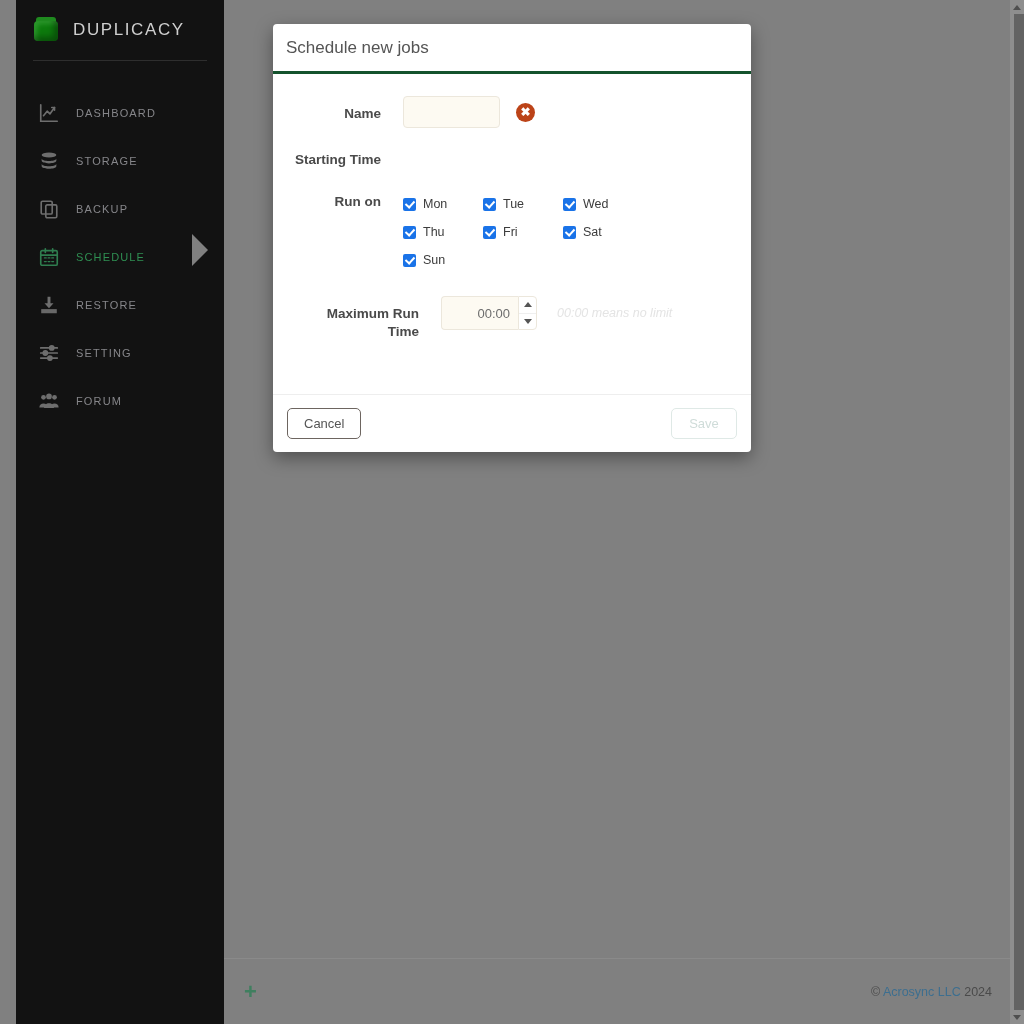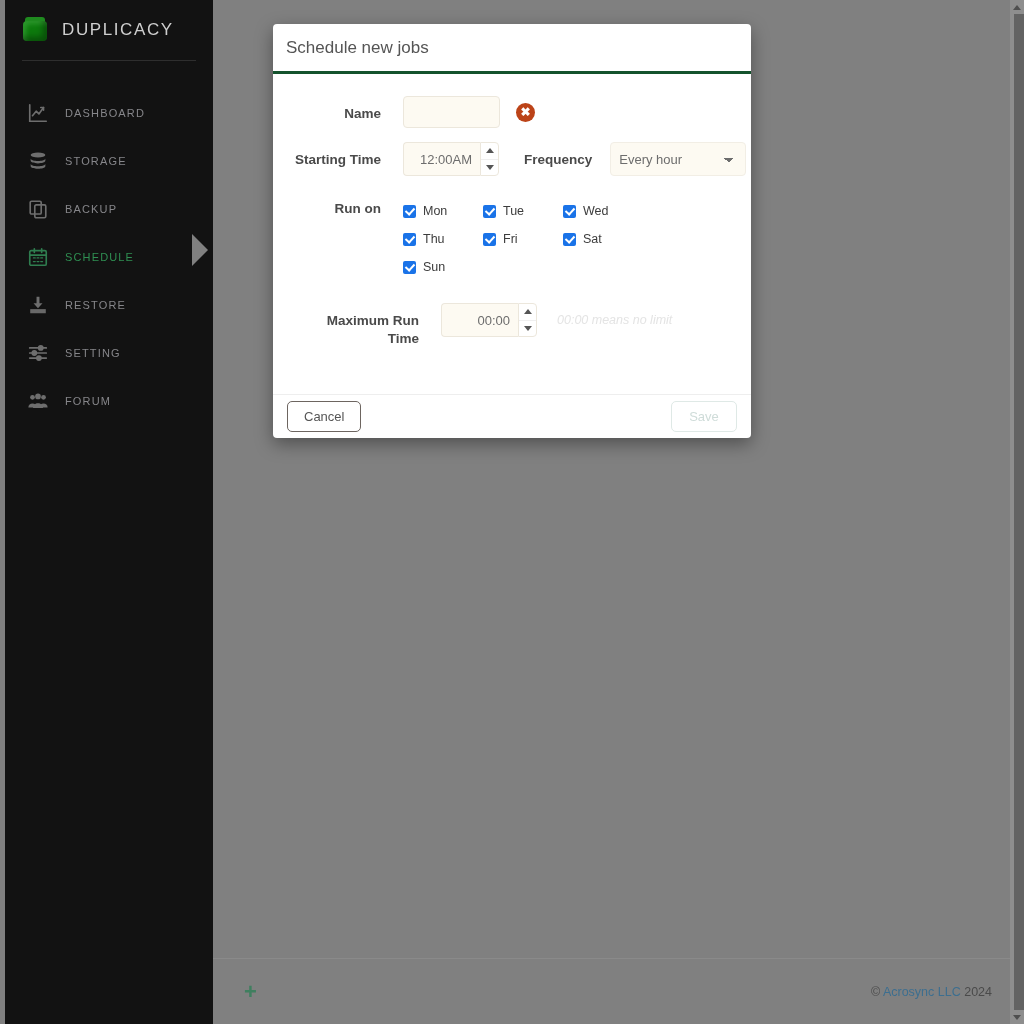--- a/index.html
+++ b/index.html
@@ -12,21 +12,21 @@
   }
 
   body {
     background: #808080;
     position: relative;
   }
 
   
   #sidebar {
     position: absolute;
-    left: 5px; top: 0;
+    left: 16px; top: 0;
     width: 208px;
     height: 1024px;
     background: #121212;
     z-index: 5;
   }
 
   #brand {
     display: flex;
     align-items: center;
     height: 60px;
@@ -385,21 +385,21 @@
 
   .hint {
     margin-left: 20px;
     font-size: 12.5px;
     color: #e4e4e4;
     white-space: nowrap;
     font-style: italic;
   }
 
   #modal-footer {
-    height: 44px;
+    height: 58px;
     border-top: 1px solid #eeeeee;
     display: flex;
     align-items: center;
     justify-content: space-between;
     padding: 0 14px;
   }
 
   .btn {
     height: 31px;
     min-width: 66px;
@@ -550,37 +550,20 @@
     <div class="form-row">
       <div class="form-label">Name</div>
       <div class="form-field">
         <input class="txt-input" id="name-input" type="text" value="" style="">
         <div class="error-badge">✖</div>
       </div>
     </div>
 
     <div class="form-row">
       <div class="form-label">Starting Time</div>
-      <div class="form-field">
-        <div class="spinner-wrap">
-          <input class="spinner-input" type="text" value="12:00AM" style="">
-          <div class="spinner-btns">
-            <div class="spin-btn up">
-                <div class="tri-up"></div>
-              </div>
-            <div class="spin-btn">
-                <div class="tri-down"></div>
-              </div>
-          </div>
-        </div>
-        <div class="freq-label">Frequency</div>
-        <select class="freq-select">
-          <option>Every hour</option>
-        </select>
-      </div>
     </div>
 
     <div class="form-row" style="margin-top:18px;">
       <div class="form-label" style="padding-top:6px;">Run on</div>
       <div id="days-field">
         <div class="day-cell">
           <div class="cbx"></div>
           <div class="day-label">Mon</div>
         </div>
         <div class="day-cell">

